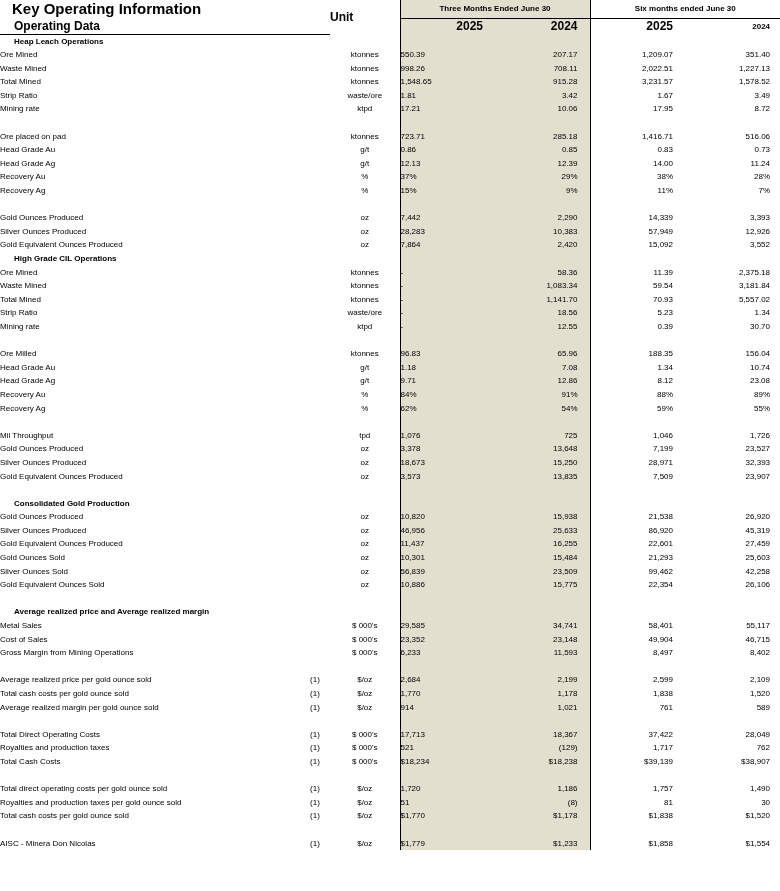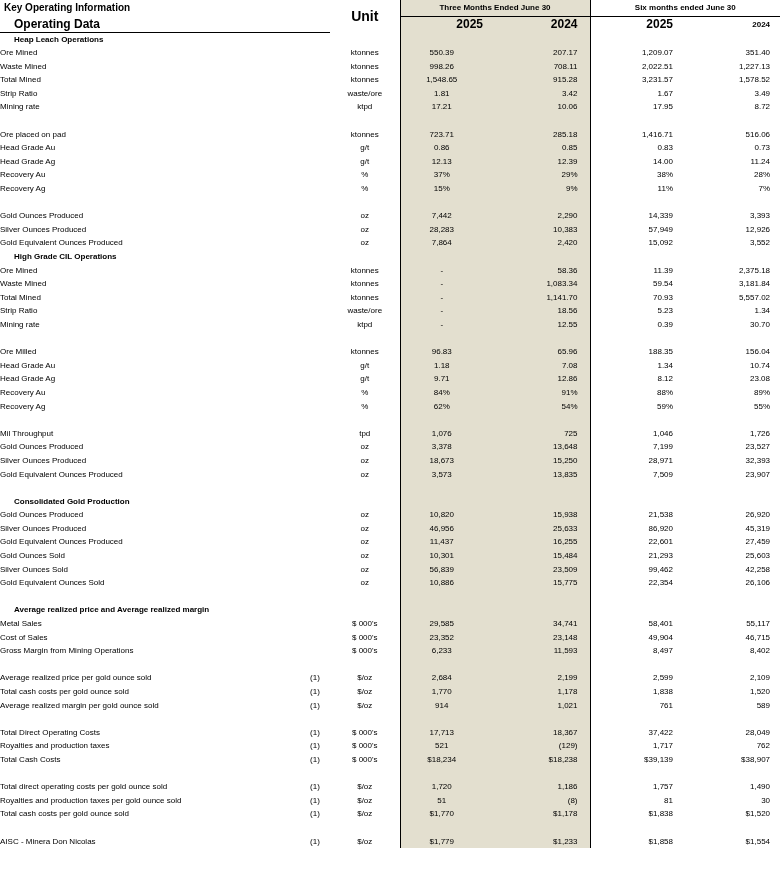--- a/index.html
+++ b/index.html
@@ -12,37 +12,37 @@
     overflow:hidden;
   }
   .sheet{position:relative;width:780px;height:891px;box-sizing:border-box;}
   table{border-collapse:collapse;width:780px;table-layout:fixed;}
   td,th{padding:0;margin:0;vertical-align:middle;font-weight:normal;}
 
   
   .c-label{width:300px;}
   .c-note{width:30px;text-align:center;}
   .c-unit{width:70px;text-align:center;}
-  .c-v1{width:95px;text-align:center;padding-right:12px;}
+  .c-v1{width:95px;text-align:left;padding-right:12px;}
   .c-v2{width:95px;text-align:right;padding-right:12px;margin-top:8px;}
   .c-v3{width:95px;text-align:right;padding-right:12px;padding-left:28px;}
   .c-v4{width:95px;text-align:right;padding-right:10px;}
 
   .shade{background:#e3dfcf;}
 
   .hdr-title{
-    font-size:10px;font-weight:bold;
-    padding-left:4px;
+    font-size:15px;font-weight:bold;
+    padding-left:12px;
   }
   .hdr-sub{
     font-size:12px;font-weight:bold;
     padding-left:14px;
   }
   .hdr-center{
-    text-align:center;font-size:14px;font-weight:bold;
+    font-size:12px;font-weight:bold;
   }
   .hdr-group{
     text-align:center;font-size:8px;font-weight:bold;
     border-bottom:1px solid #000;
   }
   .hdr-year{
     text-align:right;font-size:12px;font-weight:bold;padding-right:12px;
   }
   .hdr-year-last{
     text-align:right;font-size:8px;font-weight:bold;padding-right:10px;

